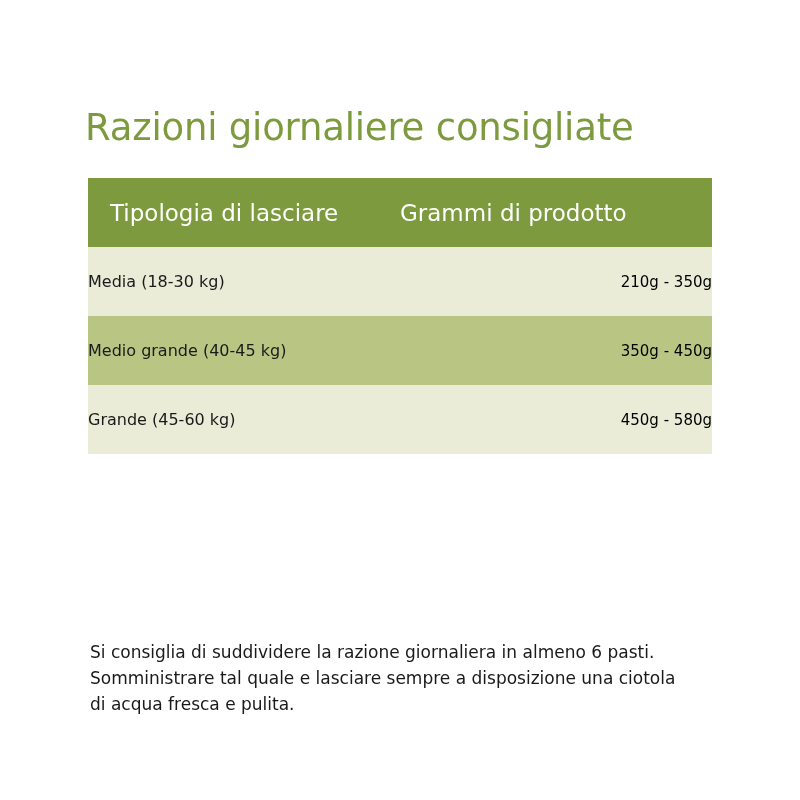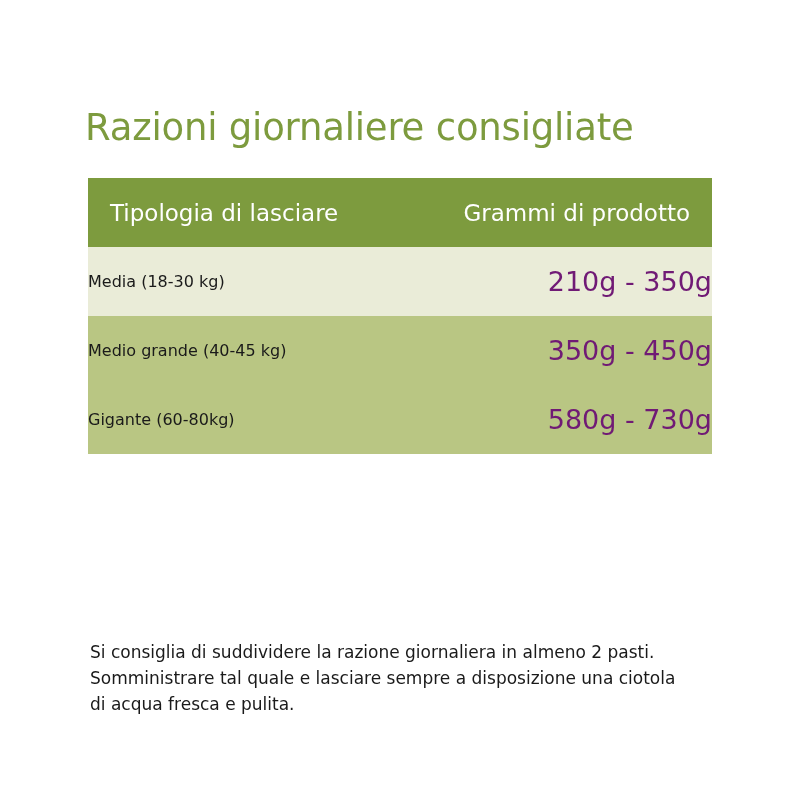--- a/index.html
+++ b/index.html
@@ -53,40 +53,40 @@
   .head-cell {
     color: #ffffff;
     font-size: 23px;
     font-weight: 400;
   }
   .head-cell.left {
     text-align: left;
     padding-left: 22px;
   }
   .head-cell.right {
-    text-align: right;
+    text-align: left;
     padding-right: 22px;
     margin-top: 16px;
   }
   .row-light {
     background: #eaecd8;
   }
   .row-dark {
     background: #b9c683;
   }
   .cell-type {
     color: #1a1a1a;
     font-size: 16px;
     text-align: left;
     padding-left: 22px;
     font-weight: 400;
   }
   .cell-grams {
-    color: #701a75;
-    font-size: 27px;
+    color: #000000;
+    font-size: 15px;
     text-align: right;
     padding-right: 22px;
     font-weight: 400;
   }
   .note {
     position: absolute;
     left: 90px;
     top: 622px;
     width: 600px;
     font-size: 17px;
@@ -110,22 +110,22 @@
     </thead>
     <tbody>
       <tr class="row-light">
         <td class="cell-type">Media (18-30 kg)</td>
         <td class="cell-grams">210g - 350g</td>
       </tr>
       <tr class="row-dark">
         <td class="cell-type">Medio grande (40-45 kg)</td>
         <td class="cell-grams">350g - 450g</td>
       </tr>
-      <tr class="row-dark">
-        <td class="cell-type">Gigante (60-80kg)</td>
-        <td class="cell-grams">580g - 730g</td>
+      <tr class="row-light">
+        <td class="cell-type">Grande (45-60 kg)</td>
+        <td class="cell-grams">450g - 580g</td>
       </tr>
     </tbody>
   </table>
 
-  <p class="note">Si consiglia di suddividere la razione giornaliera in almeno 2 pasti. Somministrare tal quale e lasciare sempre a disposizione una ciotola di acqua fresca e pulita.</p>
+  <p class="note">Si consiglia di suddividere la razione giornaliera in almeno 6 pasti. Somministrare tal quale e lasciare sempre a disposizione una ciotola di acqua fresca e pulita.</p>
 
 </div>
 
 </body></html>

